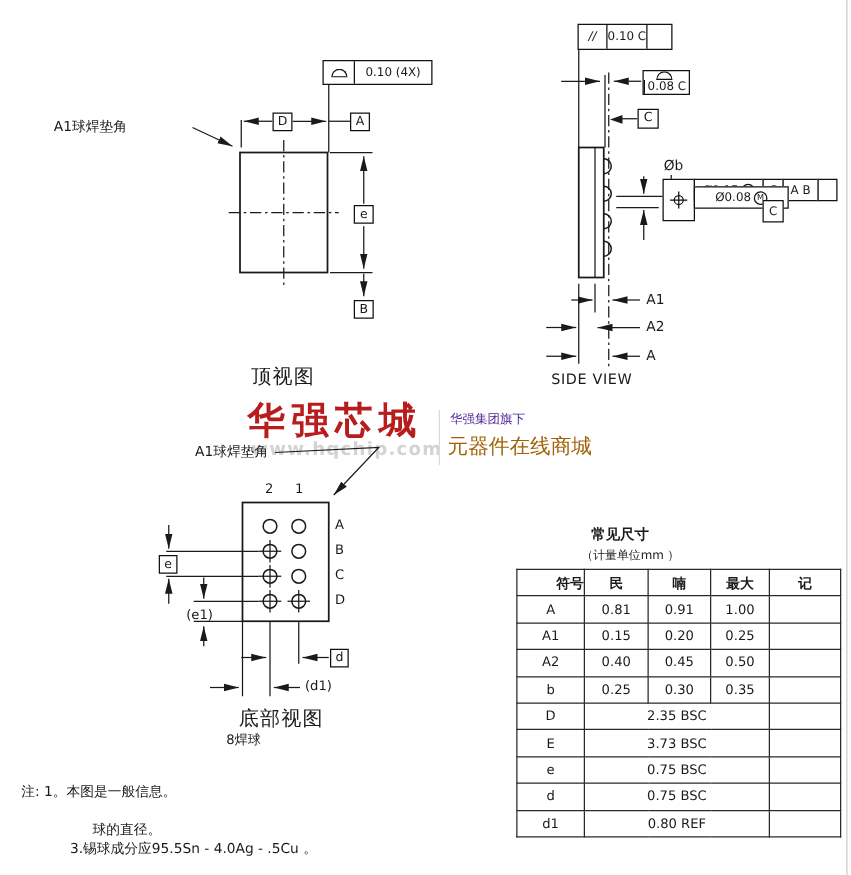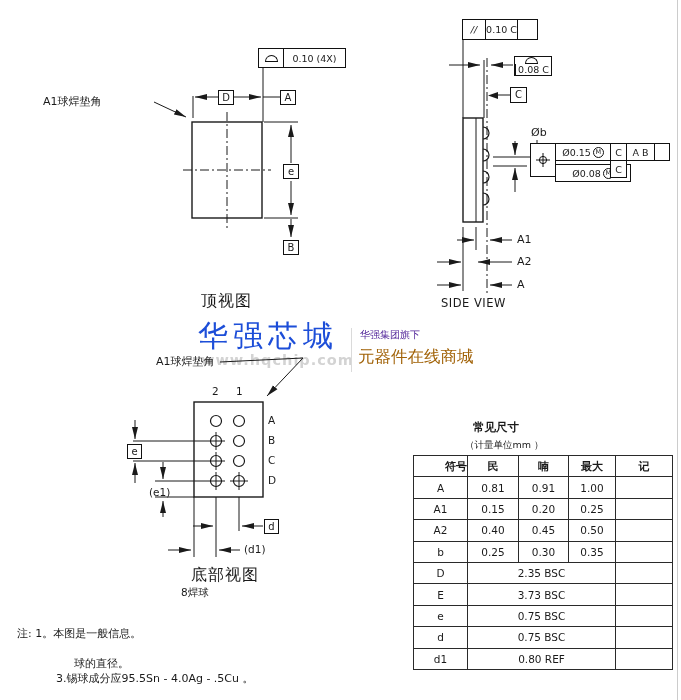--- a/index.html
+++ b/index.html
@@ -30,21 +30,21 @@
   #dims-table .c-min{width:51px;} #dims-table .c-nom{width:50px;}
   #dims-table .c-max{width:47px;} #dims-table .c-note{width:57px;}
   .note-line{position:absolute;font-size:11px;white-space:nowrap;}
   .wm{position:absolute;white-space:nowrap;}
 </style>
 </head>
 <body>
 
 <div id="canvas">
 
-  <div class="wm" style="left:198px;top:316px;font-size:30px;font-weight:normal;letter-spacing:5px;color:#1d4ed8;">华强芯城</div>
+  <div class="wm" style="left:198px;top:316px;font-size:30px;font-weight:bold;letter-spacing:5px;color:#b91c1c;">华强芯城</div>
   <div class="wm" style="left:201px;top:352px;font-size:14.5px;font-weight:bold;letter-spacing:1px;color:#d3d3d3;">www.hqchip.com</div>
   <div class="wm" style="left:351px;top:328px;width:1px;height:44px;background:#dadada;"></div>
   <div class="wm" style="left:360px;top:328px;font-size:10px;color:#4c1d95;">华强集团旗下</div>
   <div class="wm" style="left:358px;top:346px;font-size:16.5px;color:#a16207;">元器件在线商城</div>
 
   <svg id="linework" width="681" height="700" viewBox="0 0 681 700">
     <defs>
       <marker id="ah" markerWidth="12" markerHeight="8" refX="12" refY="4" orient="auto" markerUnits="userSpaceOnUse">
         <path d="M0,1 L12,4 L0,7 Z" fill="#1a1a1a"></path>
       </marker>
@@ -180,21 +180,21 @@
       <line x1="7" y1="0" x2="7" y2="14" stroke="#111"></line>
     </svg>
   </div>
   <div class="pcell" style="left:555px;top:143px;width:56px;height:18px;">
     <span>Ø0.15</span>
     <span class="mmod">M</span>
   </div>
   <div class="pcell" style="left:610px;top:143px;width:17px;height:18px;">C</div>
   <div class="pcell" style="left:626px;top:143px;width:29px;height:18px;">A B</div>
   <div class="pcell" style="left:654px;top:143px;width:16px;height:18px;"></div>
-  <div class="pcell" style="left:555px;top:164px;width:76px;height:18px;">
+  <div class="pcell" style="left:555px;top:149px;width:76px;height:18px;">
     <span>Ø0.08</span>
     <span class="mmod">M</span>
   </div>
   <div class="pcell" style="left:610px;top:160px;width:17px;height:18px;">C</div>
 
   <div class="t" style="left:517px;top:233px;">A1</div>
   <div class="t" style="left:517px;top:255px;">A2</div>
   <div class="t" style="left:517px;top:278px;">A</div>
   <div class="t" style="left:441px;top:297px;font-size:11.5px;letter-spacing:0.5px;">SIDE VIEW</div>
 

